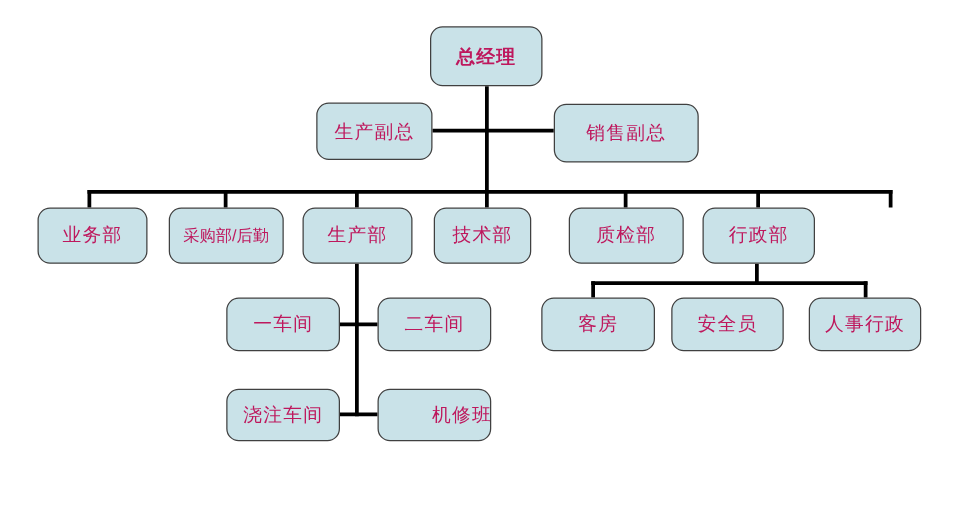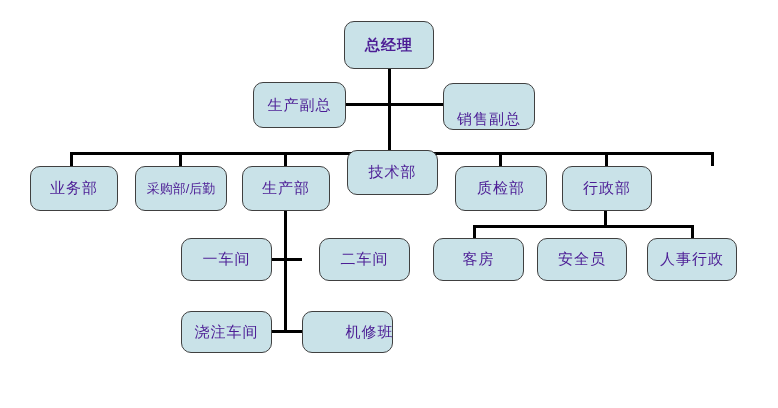--- a/index.html
+++ b/index.html
@@ -17,21 +17,21 @@
   }
   .node {
     position: absolute;
     box-sizing: border-box;
     background: var(--node-fill, #c9e2e8);
     border: 1.5px solid var(--node-border, #404040);
     border-radius: 10px;
     display: flex;
     align-items: center;
     justify-content: center;
-    color: #4c1d95;
+    color: #be185d;
     font-size: 15px;
     letter-spacing: 1px;
     white-space: nowrap;
     cursor: default;
   }
   .node.bold { font-weight: bold; }
   .node.small { font-size: 13px; letter-spacing: 0; }
   .line {
     position: absolute;
     background: var(--connector, #000000);
@@ -64,47 +64,47 @@
   <div class="line" style="left:473px; top:225px; width:3px; height:13px;"></div>
   <div class="line" style="left:691px; top:225px; width:3px; height:13px;"></div>
 
   <div class="node bold" style="left:344px; top:21px; width:90px; height:48px;">
     <span>总经理</span>
   </div>
 
   <div class="node" style="left:253px; top:82px; width:93px; height:46px;">
     <span>生产副总</span>
   </div>
-  <div class="node" style="left:443px; top:83px; width:92px; height:47px;align-items:flex-end;">
+  <div class="node" style="left:443px; top:83px; width:116px; height:47px;">
     <span>销售副总</span>
   </div>
 
   <div class="node" style="left:30px; top:166px; width:88px; height:45px;">
     <span>业务部</span>
   </div>
   <div class="node small" style="left:135px; top:166px; width:92px; height:45px;">
     <span>采购部/后勤</span>
   </div>
   <div class="node" style="left:242px; top:166px; width:88px; height:45px;">
     <span>生产部</span>
   </div>
-  <div class="node" style="left:347px; top:150px; width:91px; height:45px;">
+  <div class="node" style="left:347px; top:166px; width:78px; height:45px;">
     <span>技术部</span>
   </div>
   <div class="node" style="left:455px; top:166px; width:92px; height:45px;">
     <span>质检部</span>
   </div>
   <div class="node" style="left:562px; top:166px; width:90px; height:45px;">
     <span>行政部</span>
   </div>
 
   <div class="node" style="left:181px; top:238px; width:91px; height:43px;">
     <span>一车间</span>
   </div>
-  <div class="node" style="left:302px; top:238px; width:91px; height:43px;margin-left:17px;">
+  <div class="node" style="left:302px; top:238px; width:91px; height:43px;">
     <span>二车间</span>
   </div>
 
   <div class="node" style="left:433px; top:238px; width:91px; height:43px;">
     <span>客房</span>
   </div>
   <div class="node" style="left:537px; top:238px; width:90px; height:43px;">
     <span>安全员</span>
   </div>
   <div class="node" style="left:181px; top:311px; width:91px; height:42px;">

